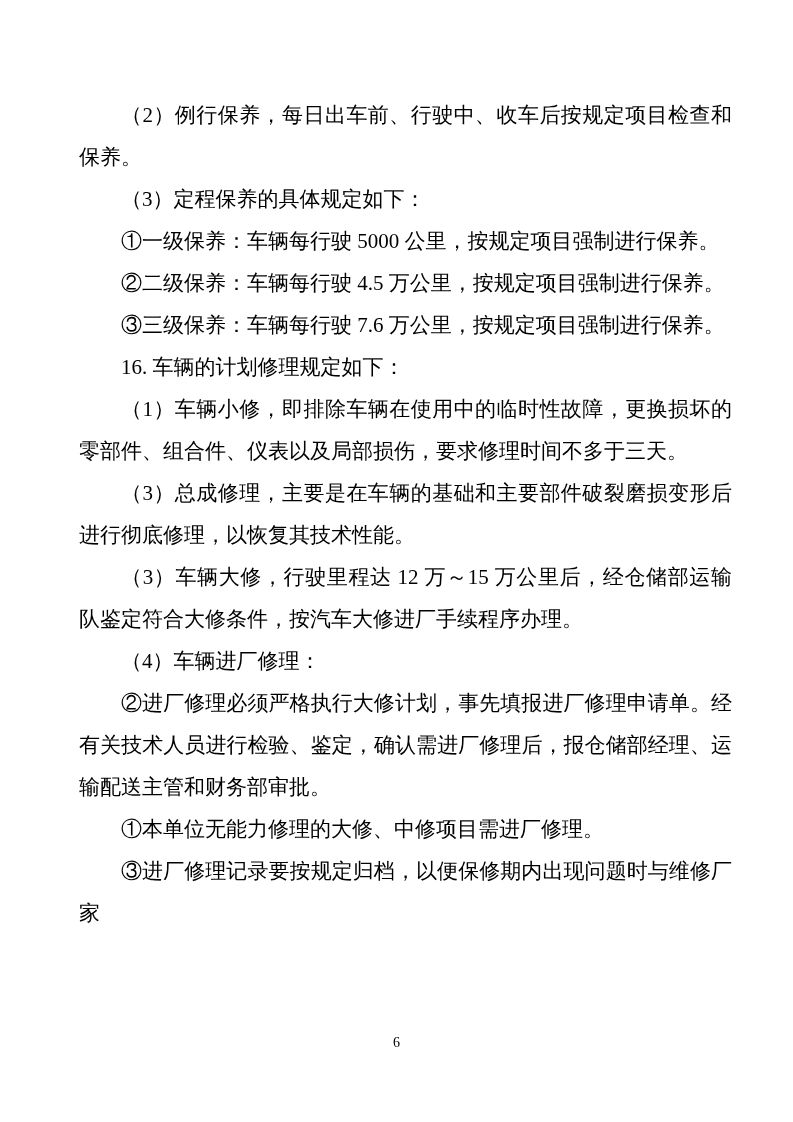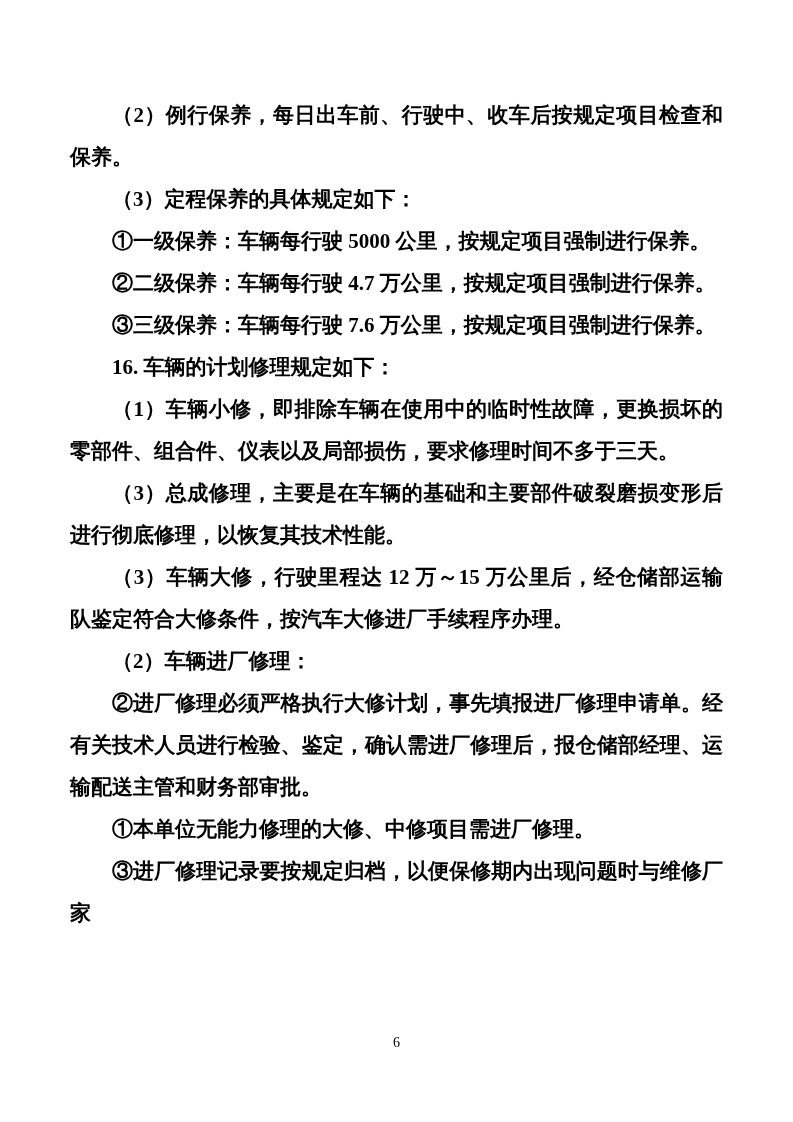--- a/index.html
+++ b/index.html
@@ -11,29 +11,28 @@
     position: relative;
     width: 793px;
     height: 1122px;
     background: #ffffff;
     overflow: hidden;
     font-family: "Liberation Serif", "DejaVu Serif", serif;
     color: #000000;
   }
   .doc-body {
     position: absolute;
-    left: 70px;
+    left: 79px;
     top: 94px;
     width: 653px;
     font-size: 21px;
     line-height: 42px;
     text-align: justify;
     text-justify: inter-ideograph;
     letter-spacing: 0px;
-    font-weight: bold;
   }
   .doc-body p {
     margin: 0;
     padding: 0;
     text-indent: 2em;
     word-break: break-all;
   }
   .page-footer {
     position: absolute;
     left: 0;
@@ -46,25 +45,25 @@
   }
 </style>
 </head>
 <body>
 
 <div class="doc-page">
   <div class="doc-body">
     <p>（2）例行保养，每日出车前、行驶中、收车后按规定项目检查和保养。</p>
     <p>（3）定程保养的具体规定如下：</p>
     <p>①一级保养：车辆每行驶 5000 公里，按规定项目强制进行保养。</p>
-    <p>②二级保养：车辆每行驶 4.7 万公里，按规定项目强制进行保养。</p>
+    <p>②二级保养：车辆每行驶 4.5 万公里，按规定项目强制进行保养。</p>
     <p>③三级保养：车辆每行驶 7.6 万公里，按规定项目强制进行保养。</p>
     <p>16. 车辆的计划修理规定如下：</p>
     <p>（1）车辆小修，即排除车辆在使用中的临时性故障，更换损坏的零部件、组合件、仪表以及局部损伤，要求修理时间不多于三天。</p>
     <p>（3）总成修理，主要是在车辆的基础和主要部件破裂磨损变形后进行彻底修理，以恢复其技术性能。</p>
     <p>（3）车辆大修，行驶里程达 12 万～15 万公里后，经仓储部运输队鉴定符合大修条件，按汽车大修进厂手续程序办理。</p>
-    <p>（2）车辆进厂修理：</p>
+    <p>（4）车辆进厂修理：</p>
     <p>②进厂修理必须严格执行大修计划，事先填报进厂修理申请单。经有关技术人员进行检验、鉴定，确认需进厂修理后，报仓储部经理、运输配送主管和财务部审批。</p>
     <p>①本单位无能力修理的大修、中修项目需进厂修理。</p>
     <p>③进厂修理记录要按规定归档，以便保修期内出现问题时与维修厂家</p>
   </div>
   <div class="page-footer">6</div>
 </div>
 
 </body></html>

